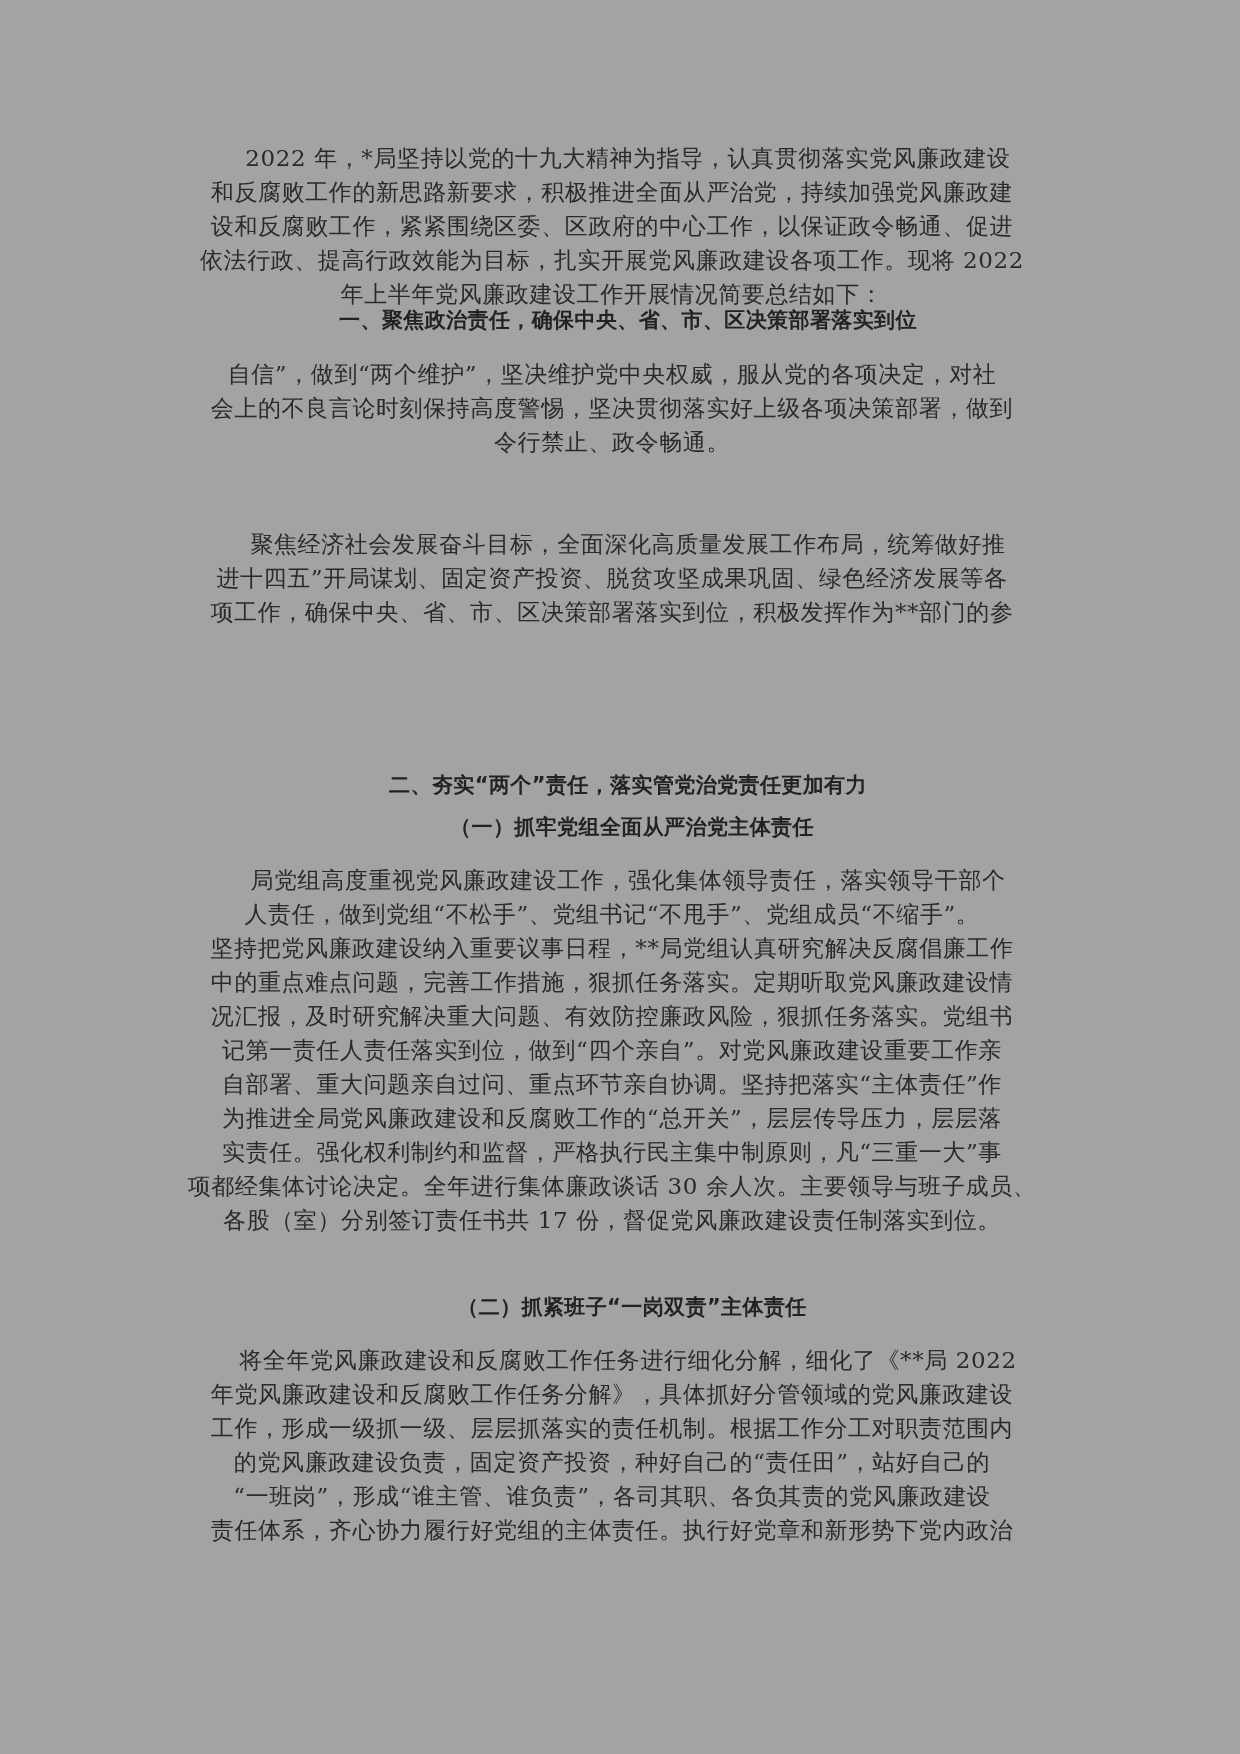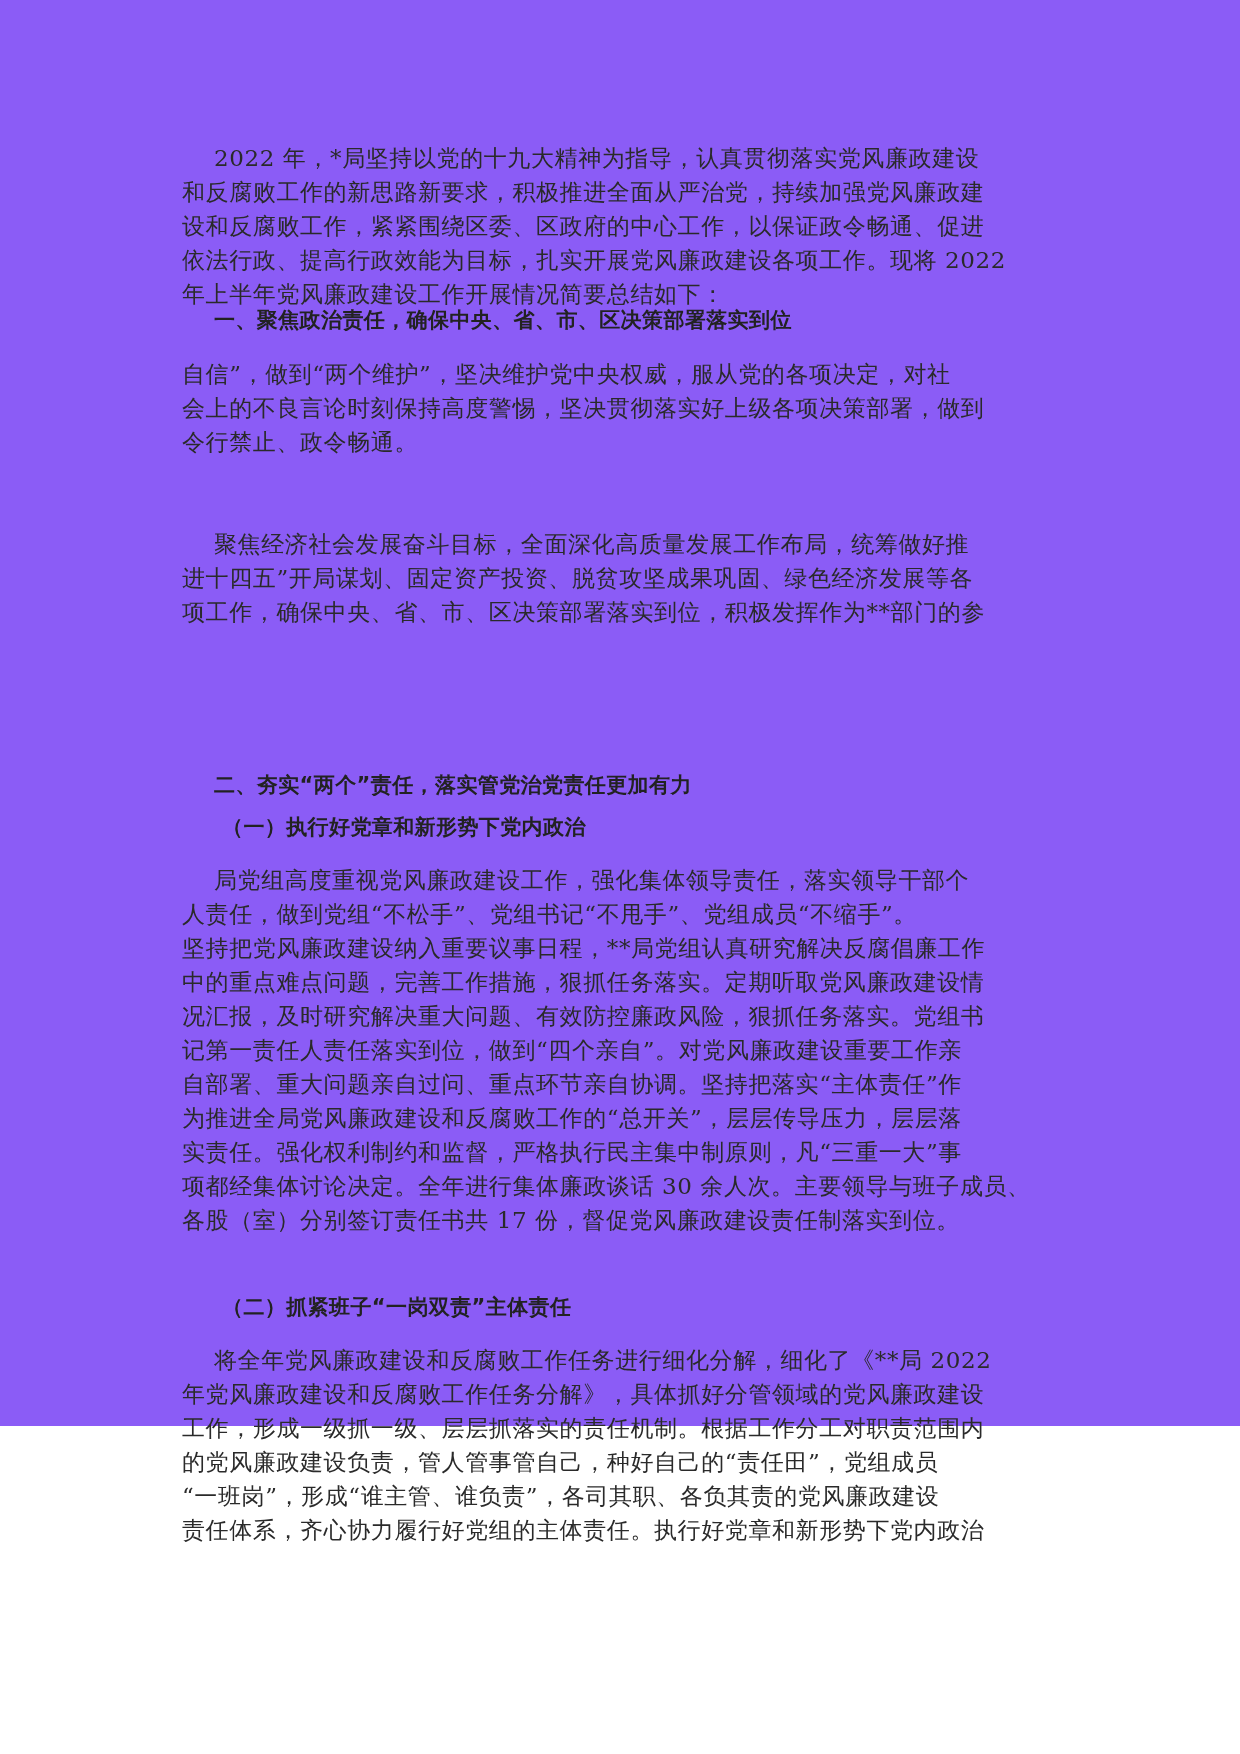--- a/index.html
+++ b/index.html
@@ -1,18 +1,18 @@
 <!DOCTYPE html>
 <html><head>
 <meta charset="utf-8">
 <style>
   html, body { margin: 0; padding: 0; background: #ffffff; }
   body { width: 1240px; height: 1754px; position: relative; overflow: hidden; }
   .page {
-    position: absolute; left: 0; top: 0; width: 1240px; height: 1426px; background: #8b5cf6;
+    position: absolute; left: 0; top: 0; width: 1240px; height: 1754px; background: #a3a3a3; text-align: center;
   }
   .block { position: absolute; left: 182px; width: 860px; }
   .line {
     height: 34px; line-height: 34px;
     font-family: "DejaVu Serif", "Liberation Serif", serif;
     font-size: 23px; color: #2a2a2a; white-space: nowrap;
     letter-spacing: 0.6px;
   }
   .indent { padding-left: 32px; }
   .heading {
@@ -51,21 +51,21 @@
     <div class="line">进十四五”开局谋划、固定资产投资、脱贫攻坚成果巩固、绿色经济发展等各</div>
     <div class="line">项工作，确保中央、省、市、区决策部署落实到位，积极发挥作为**部门的参</div>
   </div>
 
 
   <div class="block" style="top:751px;margin-top:17px;">
     <div class="heading h-indent">二、夯实“两个”责任，落实管党治党责任更加有力</div>
   </div>
 
   <div class="block" style="top:810px;">
-    <div class="heading sub-indent">（一）执行好党章和新形势下党内政治</div>
+    <div class="heading sub-indent">（一）抓牢党组全面从严治党主体责任</div>
   </div>
 
   <div class="block" style="top:863px;">
     <div class="line indent">局党组高度重视党风廉政建设工作，强化集体领导责任，落实领导干部个</div>
     <div class="line">人责任，做到党组“不松手”、党组书记“不甩手”、党组成员“不缩手”。</div>
     <div class="line">坚持把党风廉政建设纳入重要议事日程，**局党组认真研究解决反腐倡廉工作</div>
     <div class="line">中的重点难点问题，完善工作措施，狠抓任务落实。定期听取党风廉政建设情</div>
     <div class="line">况汇报，及时研究解决重大问题、有效防控廉政风险，狠抓任务落实。党组书</div>
     <div class="line">记第一责任人责任落实到位，做到“四个亲自”。对党风廉政建设重要工作亲</div>
     <div class="line">自部署、重大问题亲自过问、重点环节亲自协调。坚持把落实“主体责任”作</div>
@@ -76,18 +76,18 @@
   </div>
 
   <div class="block" style="top:1290px;">
     <div class="heading sub-indent">（二）抓紧班子“一岗双责”主体责任</div>
   </div>
 
   <div class="block" style="top:1343px;">
     <div class="line indent">将全年党风廉政建设和反腐败工作任务进行细化分解，细化了《**局 2022</div>
     <div class="line">年党风廉政建设和反腐败工作任务分解》，具体抓好分管领域的党风廉政建设</div>
     <div class="line">工作，形成一级抓一级、层层抓落实的责任机制。根据工作分工对职责范围内</div>
-    <div class="line">的党风廉政建设负责，管人管事管自己，种好自己的“责任田”，党组成员</div>
+    <div class="line">的党风廉政建设负责，固定资产投资，种好自己的“责任田”，站好自己的</div>
     <div class="line">“一班岗”，形成“谁主管、谁负责”，各司其职、各负其责的党风廉政建设</div>
     <div class="line">责任体系，齐心协力履行好党组的主体责任。执行好党章和新形势下党内政治</div>
   </div>
 
 </div>
 
 </body></html>

